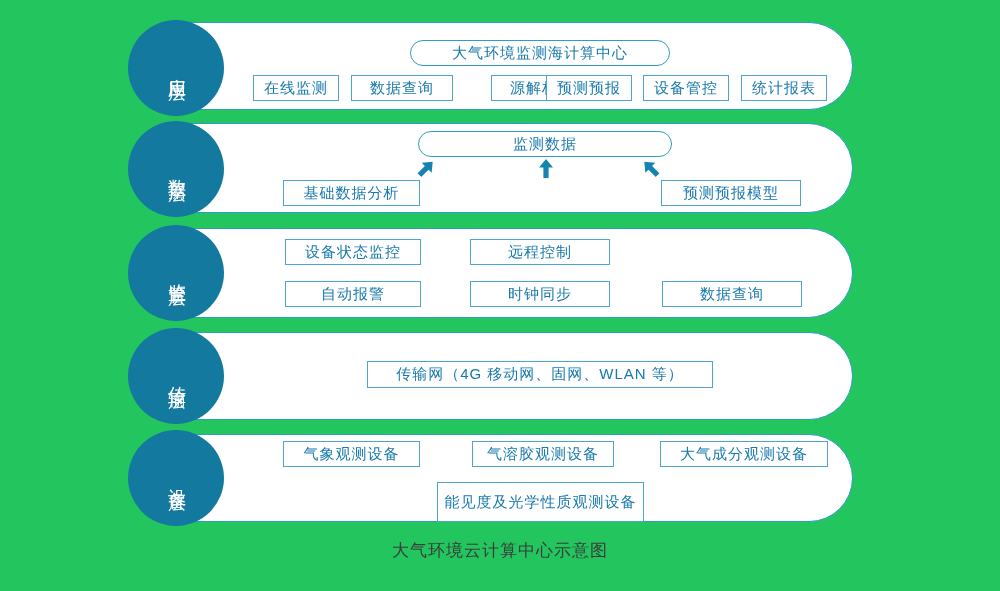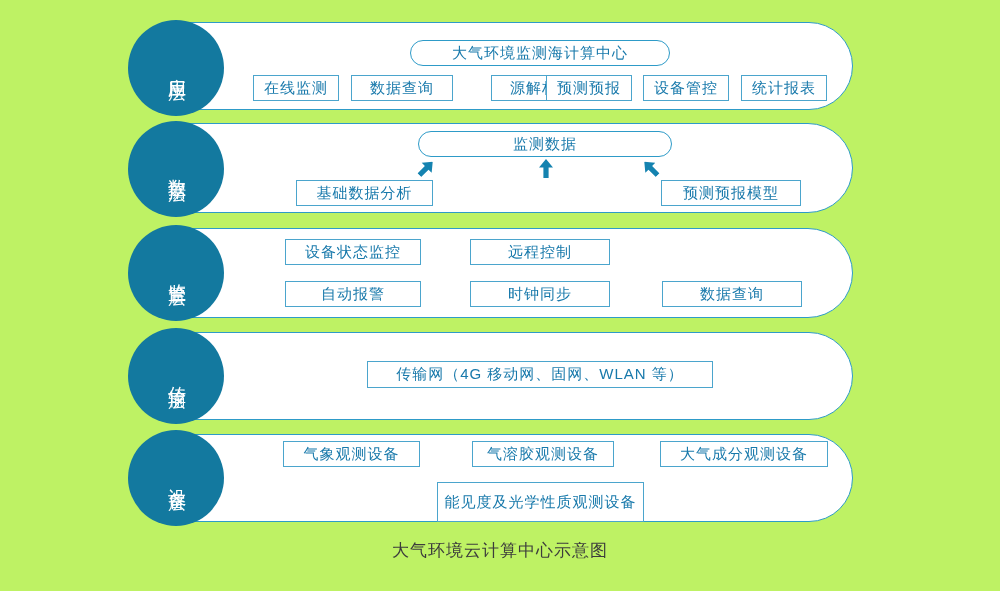--- a/index.html
+++ b/index.html
@@ -1,17 +1,17 @@
 <!DOCTYPE html>
 <html><head>
 <meta charset="utf-8">
 <style>
   html,body { margin:0; padding:0; background:#ffffff; }
   .stage {
-    position:relative; width:1000px; height:591px; background:#bef264;
+    position:relative; width:1000px; height:591px; background:#22c55e;
     font-family:"Liberation Sans", sans-serif; overflow:hidden;
   }
   .stadium {
     position:absolute; left:176px; width:677px; box-sizing:border-box;
     background:#ffffff; border:1.5px solid #2E9BC8;
     border-radius:0 46px 46px 0; z-index:1;
   }
   .circle {
     position:absolute; left:128px; width:96px; height:96px; border-radius:50%;
     background:#13799F; z-index:3; display:flex; align-items:center; justify-content:center;
@@ -71,21 +71,21 @@
   <div class="arrow" style="left:537px; top:159px;">
     <svg width="18" height="19" viewBox="0 0 18 19">
         <path d="M9 0 L16 8.5 L11.6 8.5 L11.6 19 L6.4 19 L6.4 8.5 L2 8.5 Z" fill="#1583B0"></path>
       </svg>
   </div>
   <div class="arrow rotm45" style="left:642px; top:159px;">
     <svg width="18" height="19" viewBox="0 0 18 19">
         <path d="M9 0 L16 8.5 L11.6 8.5 L11.6 19 L6.4 19 L6.4 8.5 L2 8.5 Z" fill="#1583B0"></path>
       </svg>
   </div>
-  <div class="box" style="left:296px; top:180px; width:137px; height:26px;">基础数据分析</div>
+  <div class="box" style="left:283px; top:180px; width:137px; height:26px;">基础数据分析</div>
   <div class="box" style="left:661px; top:180px; width:140px; height:26px;">预测预报模型</div>
 
   <div class="stadium" style="top:228px; height:90px;"></div>
   <div class="circle" style="top:225px;">
     <span class="circle-label">监管层</span>
   </div>
   <div class="box" style="left:285px; top:239px; width:136px; height:26px;">设备状态监控</div>
   <div class="box" style="left:470px; top:239px; width:140px; height:26px;">远程控制</div>
   <div class="box" style="left:285px; top:281px; width:136px; height:26px;">自动报警</div>
   <div class="box" style="left:470px; top:281px; width:140px; height:26px;">时钟同步</div>

